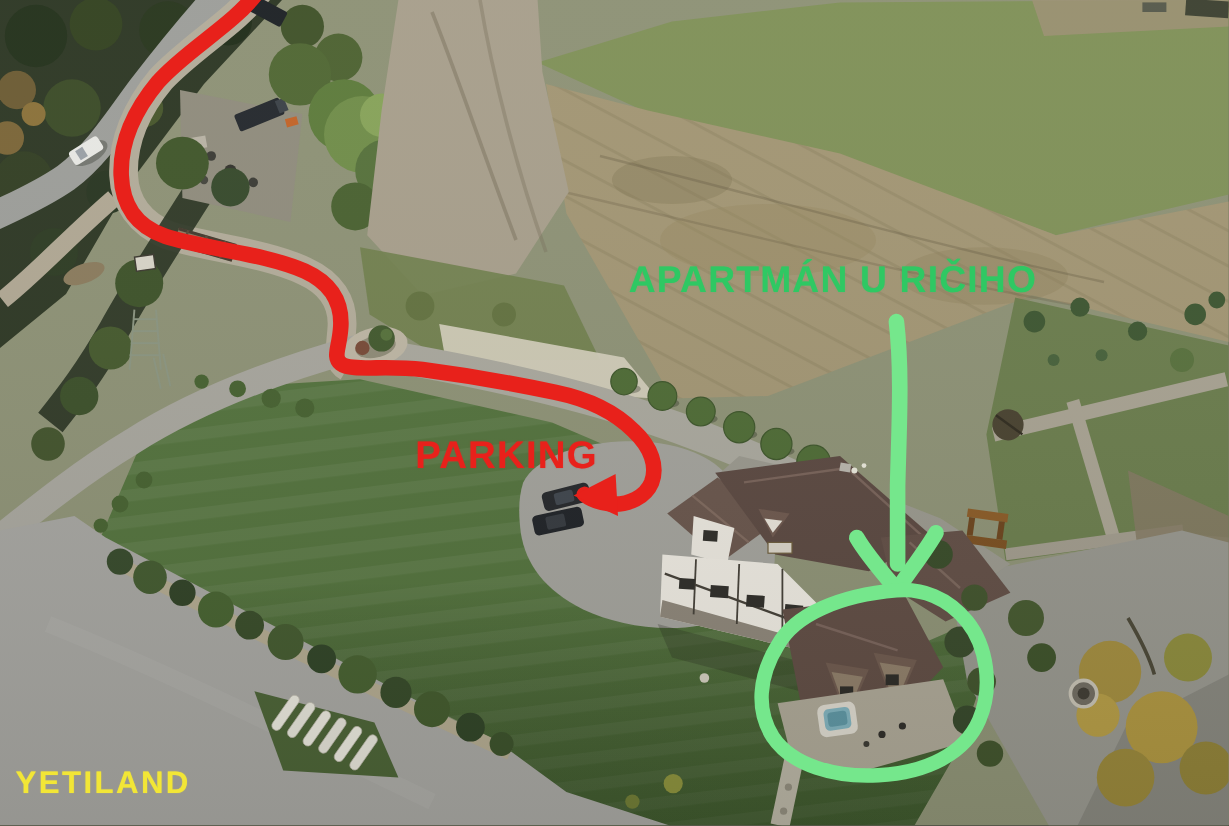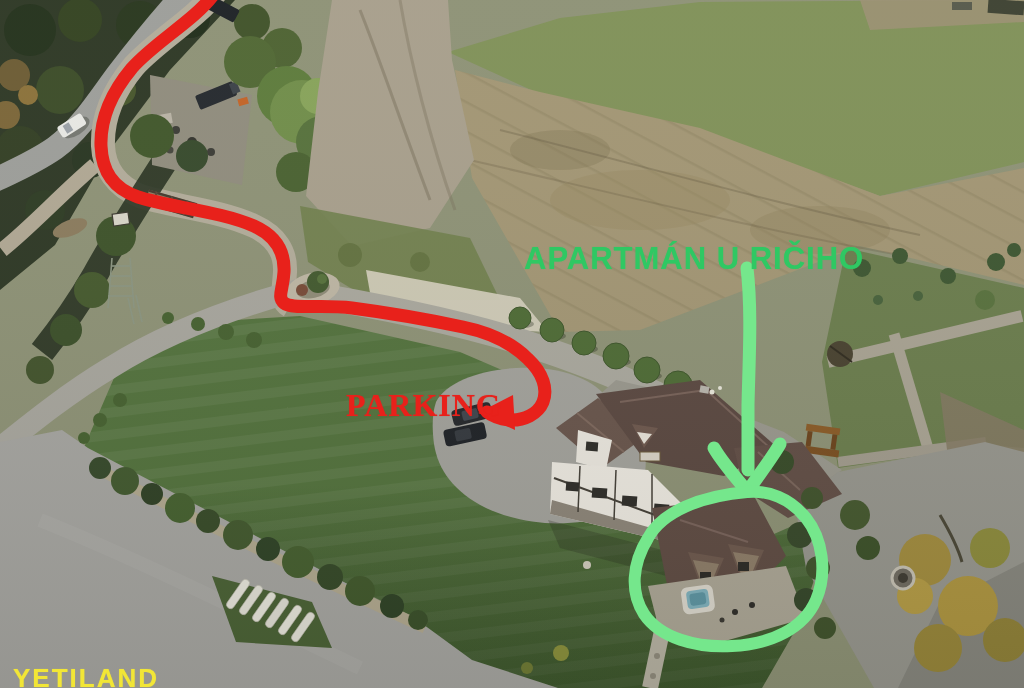--- a/index.html
+++ b/index.html
@@ -1,24 +1,24 @@
 <!DOCTYPE html>
 <html><head>
 <meta charset="utf-8">
 <style>
   html,body{margin:0;padding:0;background:#222;}
   .stage{position:relative;width:1024px;height:688px;overflow:hidden;
          font-family:"Liberation Sans",sans-serif;background:#8d9175;}
   .stage svg{position:absolute;left:0;top:0;display:block;}
   .marker-label{position:absolute;font-weight:700;white-space:nowrap;
-                letter-spacing:1px;line-height:1;user-select:none;margin-top:26px;}
+                letter-spacing:1px;line-height:1;user-select:none;}
   .label-destination{left:524px;top:217px;font-size:31px;color:#2fc863;
                      text-shadow:0 0 1px rgba(47,200,99,.6);}
   .label-parking{left:346px;top:363px;font-size:32px;color:#e8211b;
-                 text-shadow:0 0 1px rgba(232,33,27,.6);font-family:Liberation Serif, serif;}
+                 text-shadow:0 0 1px rgba(232,33,27,.6);}
   .label-site{left:13px;top:639px;font-size:26px;color:#f2e636;
               text-shadow:0 0 1px rgba(242,230,54,.6);letter-spacing:2px;}
 </style>
 </head>
 <body>
 
 <div class="stage">
 <svg width="1024" height="688" viewBox="0 0 1024 688">
   <defs>
     <pattern id="mow" width="30" height="22" patternUnits="userSpaceOnUse" patternTransform="rotate(-7)">

